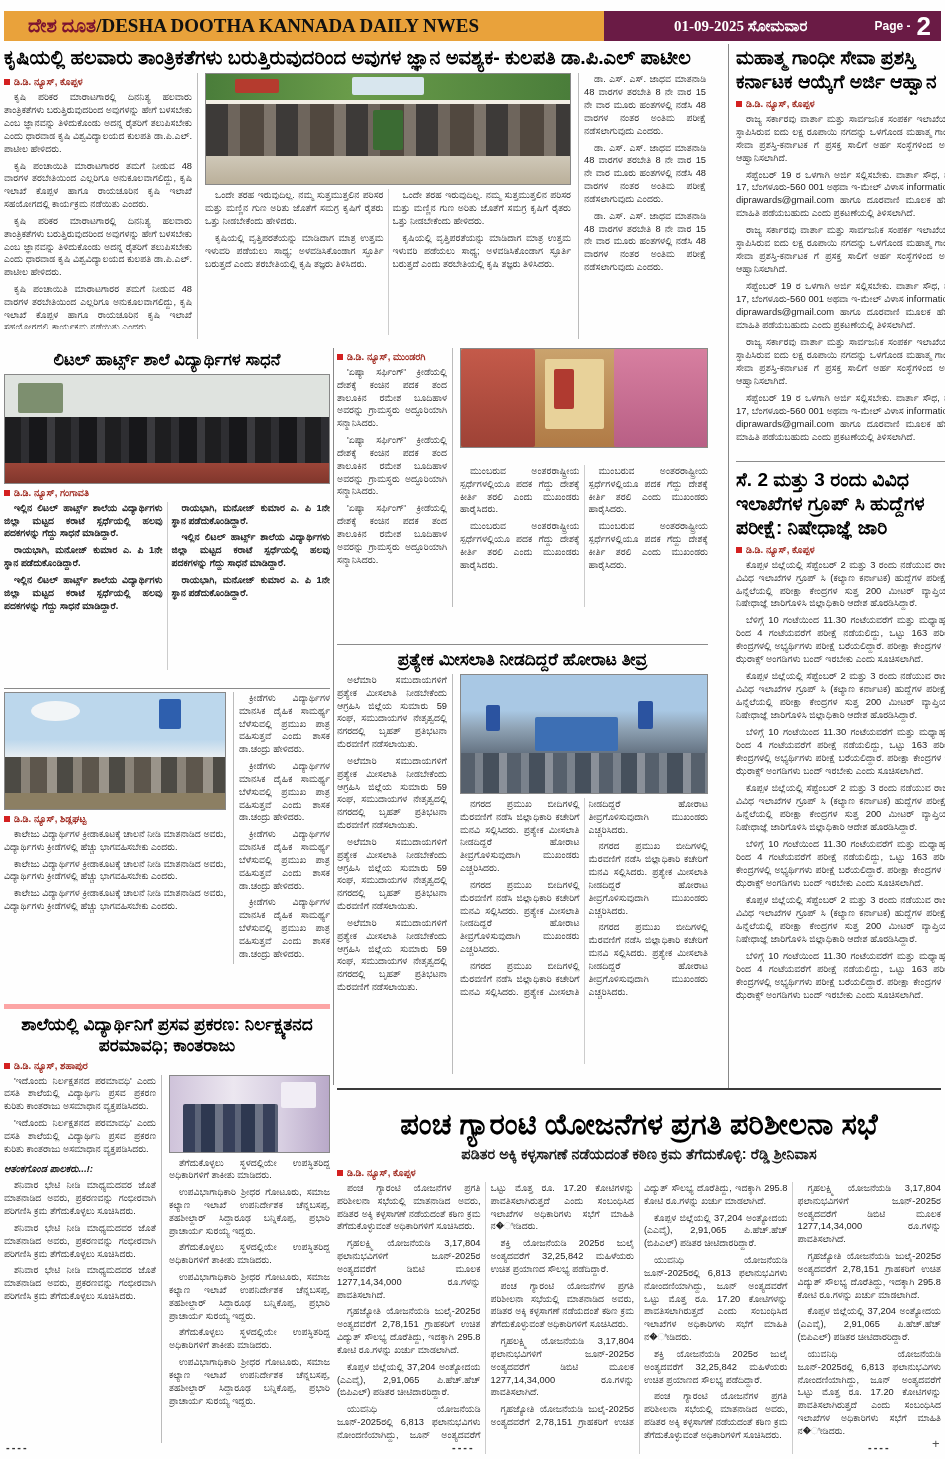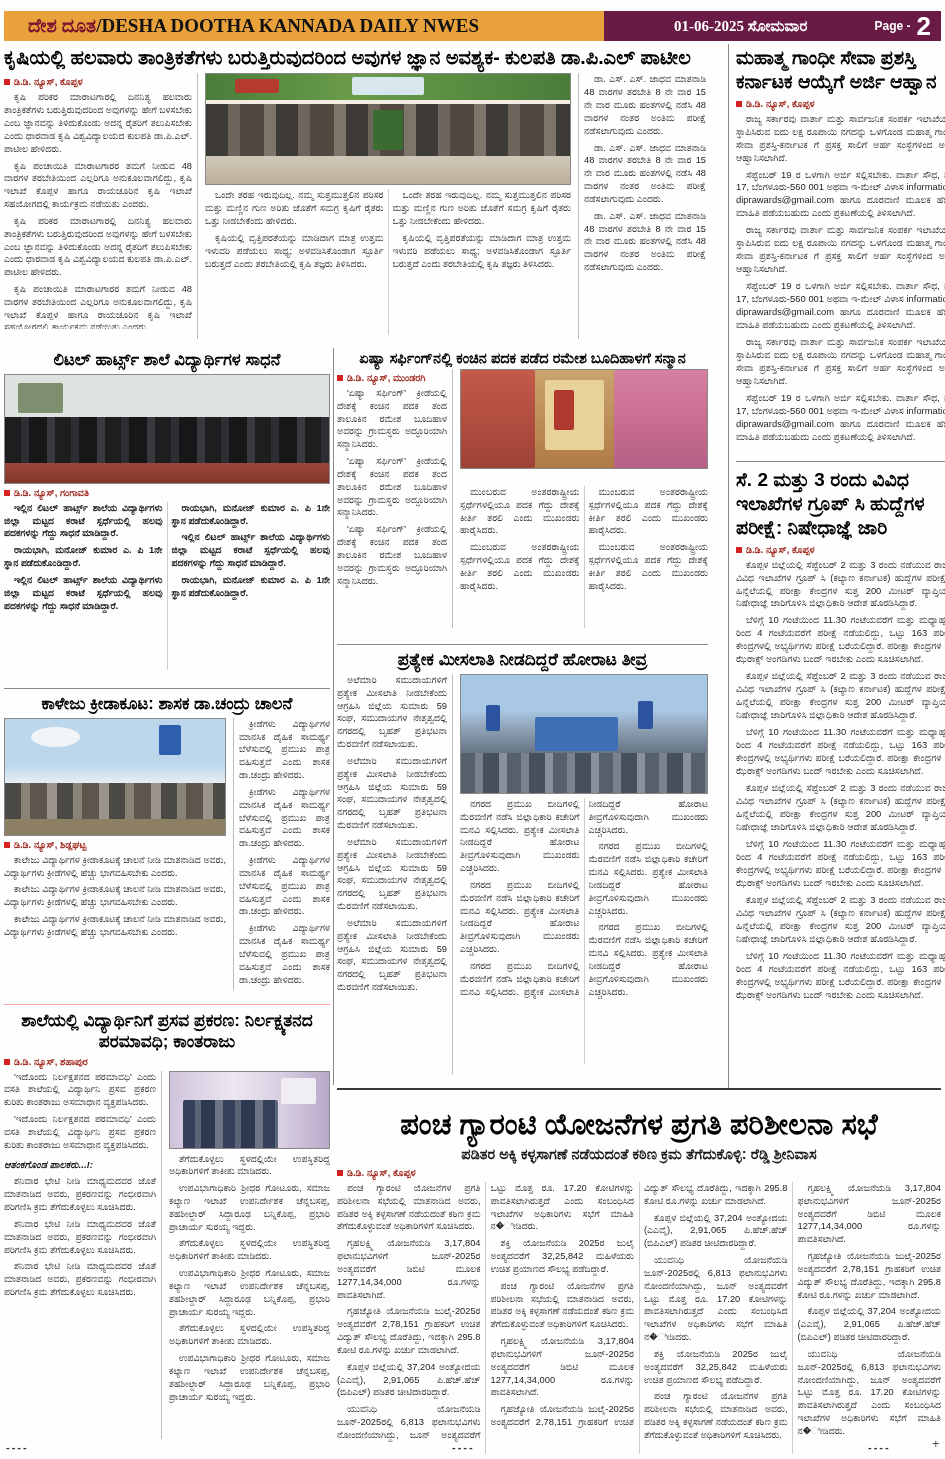--- a/index.html
+++ b/index.html
@@ -60,21 +60,21 @@
   .misal-photo{height:120px;background:linear-gradient(#a9c8e4 30%,#8fa3b5 45%,#5e6b7a 70%,#4a525e);}
   .misal-below{height:266px;margin-top:4px;}
   
   .kaaleju{position:absolute;left:4px;top:688px;width:326px;height:312px;border-top:1px solid #8a8a8a;
            padding-top:3px;box-sizing:border-box;overflow:hidden;}
   .kaaleju-row{display:grid;grid-template-columns:222px 1fr;gap:7px;}
   .kaaleju-photo{height:118px;background:linear-gradient(#bcd7ec 40%,#e8eef2 55%,#6d7a6b 72%,#54524c);}
   .kaaleju-side{border-left:1px solid #bbb;padding-left:5px;height:272px;overflow:hidden;}
   .kaaleju-below{height:140px;margin-top:3px;}
   
-  .shaale{position:absolute;left:4px;top:1004px;width:326px;height:450px;border-top:1px solid #fca5a5;
+  .shaale{position:absolute;left:4px;top:1004px;width:326px;height:450px;border-top:5px solid #fca5a5;
           padding-top:4px;box-sizing:border-box;overflow:hidden;}
   .shaale-hl{font-size:17px;text-align:center;line-height:1.25;margin:1px 0 2px 0;}
   .shaale-grid{display:grid;grid-template-columns:158px 1fr;gap:7px;height:368px;}
   .shaale-grid .c1{border-right:1px solid #bbb;padding-right:5px;overflow:hidden;}
   .shaale-photo{height:78px;background:linear-gradient(90deg,#cfc3da,#ece7f0 40%,#d8cfe2 70%,#b9a9c9);}
   .subhead{font-weight:bold;font-size:9.8px;margin:4px 0;font-style:italic;}
   .shaale-side{overflow:hidden;}
   
   .gaaranti{position:absolute;left:337px;top:1088px;width:604px;height:366px;border-top:2px solid #3a3a3a;
             padding-top:16px;box-sizing:border-box;overflow:hidden;}
@@ -93,21 +93,21 @@
 
 <div class="page">
 
   <header class="masthead">
     <div class="brand-bar">
       <div class="brand">
         <span class="kn">ದೇಶ ದೂತ</span><span class="en">/DESHA DOOTHA KANNADA DAILY NWES</span>
       </div>
     </div>
     <div class="date-bar">
-      <span class="date-txt">01-06-2025 ಸೋಮವಾರ</span>
+      <span class="date-txt">01-09-2025 ಸೋಮವಾರ</span>
       <span class="page-no">
         <span class="page-lbl">Page -</span>
         <span class="page-num">2</span>
       </span>
     </div>
   </header>
 
   <section class="lead">
     <h1 class="hl lead-hl">ಕೃಷಿಯಲ್ಲಿ ಹಲವಾರು ತಾಂತ್ರಿಕತೆಗಳು ಬರುತ್ತಿರುವುದರಿಂದ ಅವುಗಳ ಜ್ಞಾನ ಅವಶ್ಯಕ- ಕುಲಪತಿ ಡಾ.ಪಿ.ಎಲ್ ಪಾಟೀಲ</h1>
     <div class="lead-grid">
@@ -202,21 +202,20 @@
         <p>ಇಲ್ಲಿನ ಲಿಟಲ್ ಹಾರ್ಟ್ಸ್ ಶಾಲೆಯ ವಿದ್ಯಾರ್ಥಿಗಳು ಜಿಲ್ಲಾ ಮಟ್ಟದ ಕರಾಟೆ ಸ್ಪರ್ಧೆಯಲ್ಲಿ ಹಲವು ಪದಕಗಳನ್ನು ಗೆದ್ದು ಸಾಧನೆ ಮಾಡಿದ್ದಾರೆ.</p>
         <p>ರಾಯಭಾಗಿ, ಮನೋಜ್ ಕುಮಾರ ಎ. ಪಿ 1ನೇ ಸ್ಥಾನ ಪಡೆದುಕೊಂಡಿದ್ದಾರೆ.</p>
         <p>ಇಲ್ಲಿನ ಲಿಟಲ್ ಹಾರ್ಟ್ಸ್ ಶಾಲೆಯ ವಿದ್ಯಾರ್ಥಿಗಳು ಜಿಲ್ಲಾ ಮಟ್ಟದ ಕರಾಟೆ ಸ್ಪರ್ಧೆಯಲ್ಲಿ ಹಲವು ಪದಕಗಳನ್ನು ಗೆದ್ದು ಸಾಧನೆ ಮಾಡಿದ್ದಾರೆ.</p>
         <p>ರಾಯಭಾಗಿ, ಮನೋಜ್ ಕುಮಾರ ಎ. ಪಿ 1ನೇ ಸ್ಥಾನ ಪಡೆದುಕೊಂಡಿದ್ದಾರೆ.</p>
       </div>
   </section>
 
   <div class="vrule-mid"></div>
 
   <section class="surf">
-    <h2 class="hl surf-hl">ಏಷ್ಯಾ ಸರ್ಫಿಂಗ್‌ನಲ್ಲಿ ಕಂಚಿನ ಪದಕ ಪಡೆದ ರಮೇಶ ಬೂದಿಹಾಳಗೆ ಸನ್ಮಾನ</h2>
     <div class="surf-grid">
       <div class="c1">
         <div class="byline">
           <span class="bullet"></span>
           <span>ಡಿ.ಡಿ. ನ್ಯೂಸ್, ಮುಂಡರಗಿ</span>
         </div>
         <div class="body" style="height:228px">
             <p>'ಏಷ್ಯಾ ಸರ್ಫಿಂಗ್' ಕ್ರೀಡೆಯಲ್ಲಿ ದೇಶಕ್ಕೆ ಕಂಚಿನ ಪದಕ ತಂದ ತಾಲೂಕಿನ ರಮೇಶ ಬೂದಿಹಾಳ ಅವರನ್ನು ಗ್ರಾಮಸ್ಥರು ಅದ್ಧೂರಿಯಾಗಿ ಸನ್ಮಾನಿಸಿದರು.</p>
             <p>'ಏಷ್ಯಾ ಸರ್ಫಿಂಗ್' ಕ್ರೀಡೆಯಲ್ಲಿ ದೇಶಕ್ಕೆ ಕಂಚಿನ ಪದಕ ತಂದ ತಾಲೂಕಿನ ರಮೇಶ ಬೂದಿಹಾಳ ಅವರನ್ನು ಗ್ರಾಮಸ್ಥರು ಅದ್ಧೂರಿಯಾಗಿ ಸನ್ಮಾನಿಸಿದರು.</p>
             <p>'ಏಷ್ಯಾ ಸರ್ಫಿಂಗ್' ಕ್ರೀಡೆಯಲ್ಲಿ ದೇಶಕ್ಕೆ ಕಂಚಿನ ಪದಕ ತಂದ ತಾಲೂಕಿನ ರಮೇಶ ಬೂದಿಹಾಳ ಅವರನ್ನು ಗ್ರಾಮಸ್ಥರು ಅದ್ಧೂರಿಯಾಗಿ ಸನ್ಮಾನಿಸಿದರು.</p>
@@ -262,21 +261,20 @@
             <p>ನಗರದ ಪ್ರಮುಖ ಬೀದಿಗಳಲ್ಲಿ ಮೆರವಣಿಗೆ ನಡೆಸಿ ಜಿಲ್ಲಾಧಿಕಾರಿ ಕಚೇರಿಗೆ ಮನವಿ ಸಲ್ಲಿಸಿದರು. ಪ್ರತ್ಯೇಕ ಮೀಸಲಾತಿ ನೀಡದಿದ್ದರೆ ಹೋರಾಟ ತೀವ್ರಗೊಳಿಸುವುದಾಗಿ ಮುಖಂಡರು ಎಚ್ಚರಿಸಿದರು.</p>
             <p>ನಗರದ ಪ್ರಮುಖ ಬೀದಿಗಳಲ್ಲಿ ಮೆರವಣಿಗೆ ನಡೆಸಿ ಜಿಲ್ಲಾಧಿಕಾರಿ ಕಚೇರಿಗೆ ಮನವಿ ಸಲ್ಲಿಸಿದರು. ಪ್ರತ್ಯೇಕ ಮೀಸಲಾತಿ ನೀಡದಿದ್ದರೆ ಹೋರಾಟ ತೀವ್ರಗೊಳಿಸುವುದಾಗಿ ಮುಖಂಡರು ಎಚ್ಚರಿಸಿದರು.</p>
             <p>ನಗರದ ಪ್ರಮುಖ ಬೀದಿಗಳಲ್ಲಿ ಮೆರವಣಿಗೆ ನಡೆಸಿ ಜಿಲ್ಲಾಧಿಕಾರಿ ಕಚೇರಿಗೆ ಮನವಿ ಸಲ್ಲಿಸಿದರು. ಪ್ರತ್ಯೇಕ ಮೀಸಲಾತಿ ನೀಡದಿದ್ದರೆ ಹೋರಾಟ ತೀವ್ರಗೊಳಿಸುವುದಾಗಿ ಮುಖಂಡರು ಎಚ್ಚರಿಸಿದರು.</p>
             <p>ನಗರದ ಪ್ರಮುಖ ಬೀದಿಗಳಲ್ಲಿ ಮೆರವಣಿಗೆ ನಡೆಸಿ ಜಿಲ್ಲಾಧಿಕಾರಿ ಕಚೇರಿಗೆ ಮನವಿ ಸಲ್ಲಿಸಿದರು. ಪ್ರತ್ಯೇಕ ಮೀಸಲಾತಿ ನೀಡದಿದ್ದರೆ ಹೋರಾಟ ತೀವ್ರಗೊಳಿಸುವುದಾಗಿ ಮುಖಂಡರು ಎಚ್ಚರಿಸಿದರು.</p>
           </div>
       </div>
     </div>
   </section>
 
   <section class="kaaleju">
-    <h2 class="hl sec-hl">ಕಾಳೇಜು ಕ್ರೀಡಾಕೂಟ: ಶಾಸಕ ಡಾ.ಚಂದ್ರು ಚಾಲನೆ</h2>
     <div class="kaaleju-row">
       <div>
         <div class="photo kaaleju-photo">
           <div class="ph-blob" style="left:70%;top:6px;width:10%;height:30px;background:#2e5fae;"></div>
           <div class="ph-blob" style="left:12%;top:8px;width:22%;height:20px;background:#f2f5f7;border-radius:50%;"></div>
           <div class="ph-strip" style="top:64px;height:36px;background:repeating-linear-gradient(90deg,#4c4a44 0 16px,#8a8378 16px 25px,#5d564c 25px 42px,#9a948a 42px 52px);"></div>
           <div class="ph-strip" style="top:100px;height:18px;background:#8c7f63;"></div>
         </div>
         <div class="byline">
           <span class="bullet"></span>

